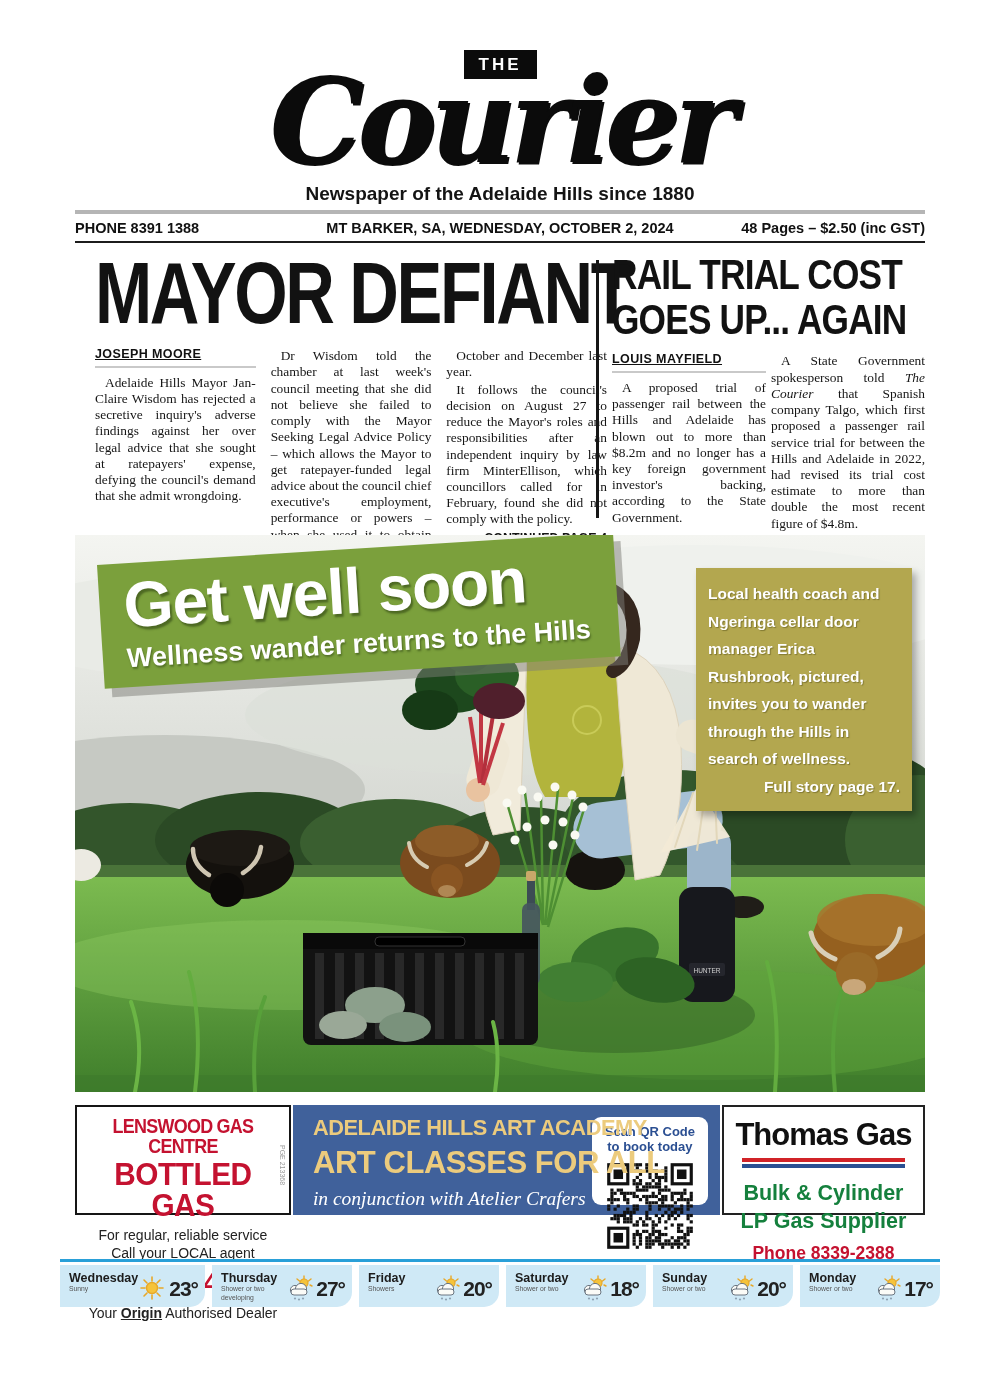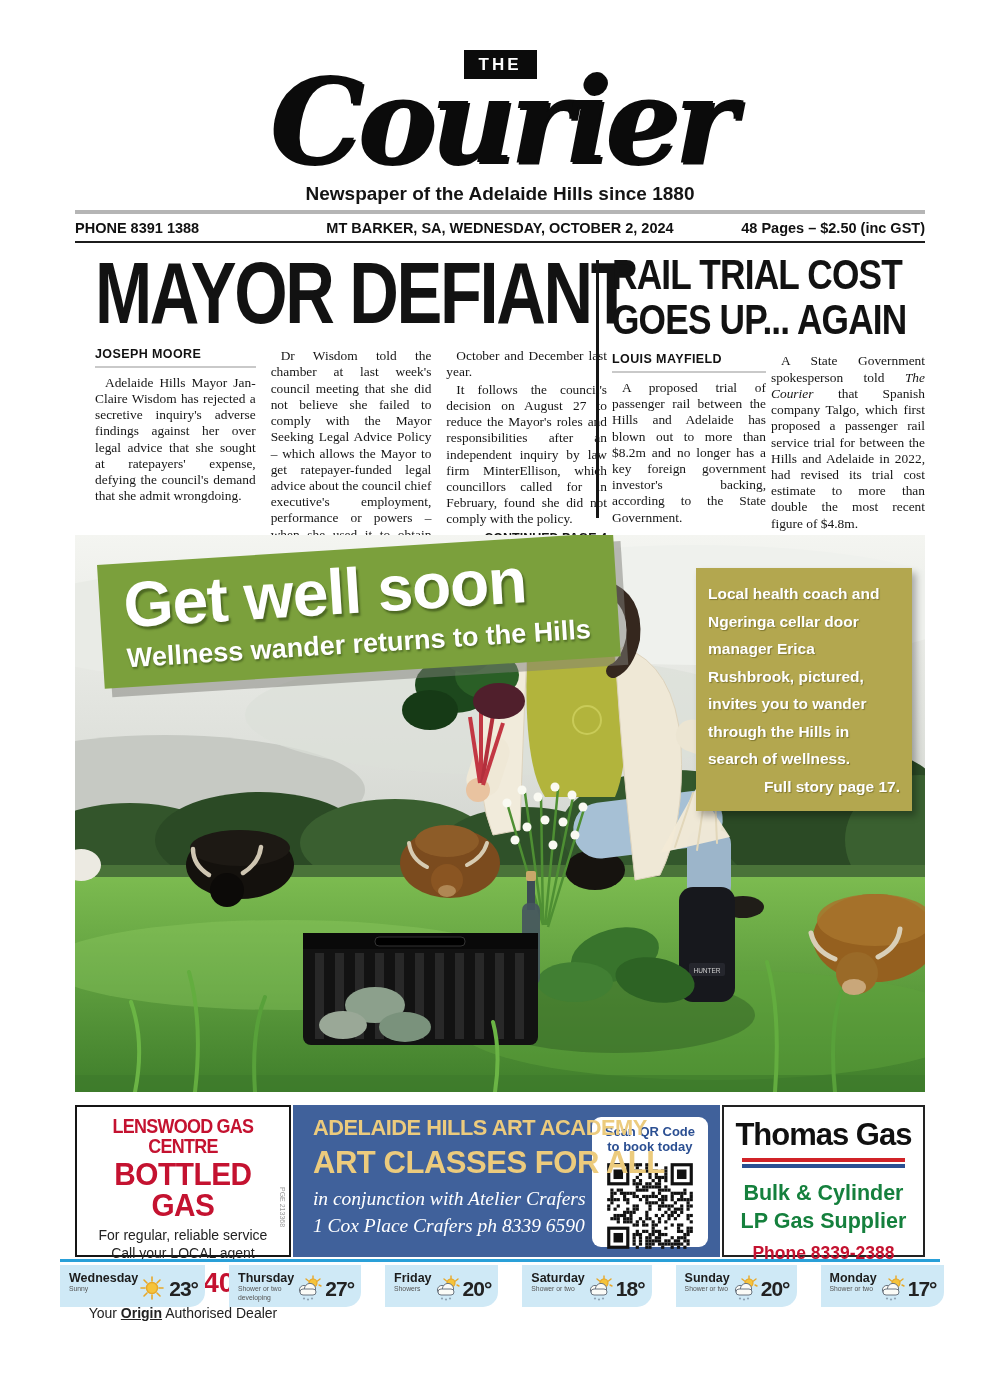--- a/index.html
+++ b/index.html
@@ -28,42 +28,42 @@
   .v-divider{position:absolute;left:521px;top:10px;width:2.5px;height:258px;background:#161616;}
   .rail{position:absolute;left:537px;top:2px;width:313px;}
   .lead-headline{font:900 88px/0.98 "Liberation Sans",sans-serif;letter-spacing:-3px;color:#121212;
                  transform:scaleX(0.78);transform-origin:left top;white-space:nowrap;}
   .rail-headline{font:900 43px/1.04 "Liberation Sans",sans-serif;letter-spacing:-1px;color:#121212;
                  transform:scaleX(0.82);transform-origin:left top;white-space:nowrap;}
   .lead-body{display:flex;gap:15px;margin-top:12px;}
   .rail-body{display:flex;gap:5px;margin-top:12px;}
   .colm{flex:1;min-width:0;font:13.4px/1.21 "Liberation Serif",serif;text-align:justify;color:#151515;}
   .byline{font:bold 12.5px/1 "Liberation Sans",sans-serif;letter-spacing:.4px;color:#111;
-          border-bottom:2px solid #c9c9c9;padding-bottom:5px;margin-bottom:7px;}
+          border-bottom:2px solid #c9c9c9;padding-bottom:5px;margin-bottom:7px;text-decoration:underline;}
   p.body{margin:0;text-indent:10px;}
   p.body + p.body{margin-top:1px;}
   .continued{font:bold 12.5px/1 "Liberation Sans",sans-serif;text-align:right;margin-top:4px;}
 
   
   .photo{position:absolute;top:535px;left:75px;width:850px;height:557px;overflow:hidden;background:#dfe1dc;}
   .photo svg{display:block;}
   .banner{position:absolute;left:22px;top:30px;transform:rotate(-3.6deg);transform-origin:left top;
           background:#7ba03c;color:#fff;padding:10px 28px 15px 24px;
           box-shadow:7px 9px 0 rgba(125,125,120,.5);}
   .banner-title{font:900 64px/1 "Liberation Sans",sans-serif;letter-spacing:-1px;
                 text-shadow:2px 3px 2px rgba(40,60,15,.55);}
   .banner-sub{font:bold 27px/1.05 "Liberation Sans",sans-serif;margin-top:7px;
               text-shadow:1px 2px 2px rgba(40,60,15,.5);}
   .caption-box{position:absolute;right:13px;top:33px;width:192px;background:#b3a74f;color:#fff;
                padding:12px 12px 10px;font:bold 15.5px/1.78 "Liberation Sans",sans-serif;
                text-shadow:1px 1px 1px rgba(95,88,30,.6);box-shadow:4px 5px 7px rgba(0,0,0,.3);}
   .caption-more{text-align:right;}
 
   
-  .ads{position:absolute;top:1105px;left:75px;width:850px;height:152px;display:flex;gap:2px;}
+  .ads{position:absolute;top:1105px;left:75px;width:850px;height:110px;display:flex;gap:2px;}
   .ad-lenswood{width:206px;border:2px solid #151515;background:#fff;text-align:center;
                padding:10px 4px 6px;position:relative;}
   .lw1{color:#c41230;font:800 19.5px/1 "Liberation Sans",sans-serif;letter-spacing:-.8px;transform:scaleX(.92);}
   .lw2{color:#c41230;font:900 31px/1 "Liberation Sans",sans-serif;letter-spacing:-.5px;margin-top:3px;transform:scaleX(.96);}
   .lw3{font:14px/1.25 "Liberation Sans",sans-serif;color:#222;margin-top:6px;}
   .lw4{font:14px/1.25 "Liberation Sans",sans-serif;color:#222;}
   .lwphone{color:#c41230;font:900 28px/1 "Liberation Sans",sans-serif;margin-top:7px;}
   .lwdealer{font:14px/1 "Liberation Sans",sans-serif;color:#222;margin-top:9px;}
   .lwdealer b{text-decoration:underline;}
   .lwcode{position:absolute;right:3px;bottom:28px;writing-mode:vertical-rl;font:7px "Liberation Sans",sans-serif;color:#999;}
@@ -80,21 +80,21 @@
   .ad-thomas{width:205px;border:2px solid #222;background:#fff;text-align:center;padding:12px 8px;box-sizing:border-box;}
   .th-name{font:700 31px/1 "Liberation Sans",sans-serif;letter-spacing:-1px;color:#101010;}
   .rule-red{height:4px;background:#d12328;margin:8px 10px 2px;}
   .rule-blue{height:4px;background:#2b4f92;margin:0 10px 12px;}
   .th-b{font:bold 21.5px/1.3 "Liberation Sans",sans-serif;color:#15803d;}
   .th-phone{color:#c41230;font:bold 17.5px/1 "Liberation Sans",sans-serif;margin-top:9px;}
 
   
   .weather{position:absolute;top:1259px;left:60px;width:880px;}
   .weather-line{height:3px;background:#2aa0d8;margin-bottom:3px;}
-  .wcards{display:flex;gap:24px;}
+  .wcards{display:flex;gap:7px;}
   .wcard{flex:1;background:#cfe9f6;border-radius:0 0 15px 0;height:42px;padding:4px 7px 0 9px;
          box-sizing:border-box;display:flex;align-items:center;position:relative;}
   .wleft{flex:1;min-width:0;align-self:flex-start;padding-top:2px;}
   .wday{font:bold 12.5px/1.15 "Liberation Sans",sans-serif;color:#1c1c1c;}
   .wcond{font:6.8px/1.3 "Liberation Sans",sans-serif;color:#555;}
   .wicon{width:28px;height:26px;flex:0 0 auto;margin-right:3px;}
   .wtemp{font:900 21px/1 "Liberation Sans",sans-serif;color:#222;flex:0 0 auto;letter-spacing:-1px;}
 </style>
 </head>
 <body>

